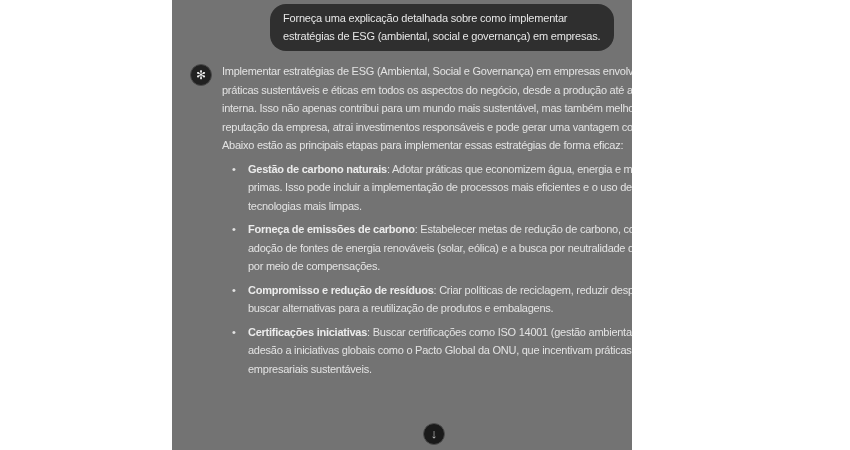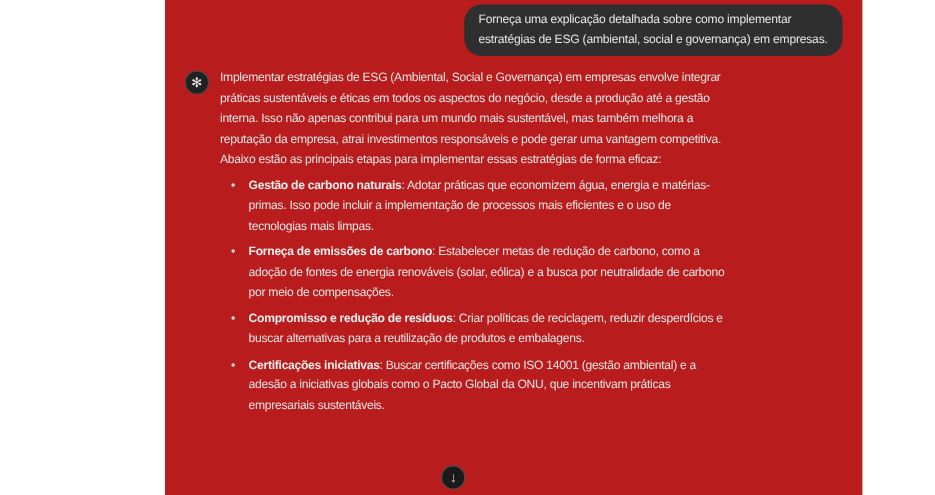--- a/index.html
+++ b/index.html
@@ -6,25 +6,25 @@
     margin: 0;
     padding: 0;
     width: 850px;
     height: 450px;
     background: #ffffff;
     font-family: "Liberation Sans", sans-serif;
     overflow: hidden;
   }
   .chat-panel {
     position: absolute;
-    left: 150px;
+    left: 172px;
     top: 0;
-    width: 634px;
+    width: 460px;
     height: 450px;
-    background: #b91c1c;
+    background: #737373;
     overflow: hidden;
   }
   
   .user-bubble {
     position: absolute;
     top: 4px;
     right: 18px;
     max-width: 318px;
     background: #2f2f2f;
     border-radius: 16px;

